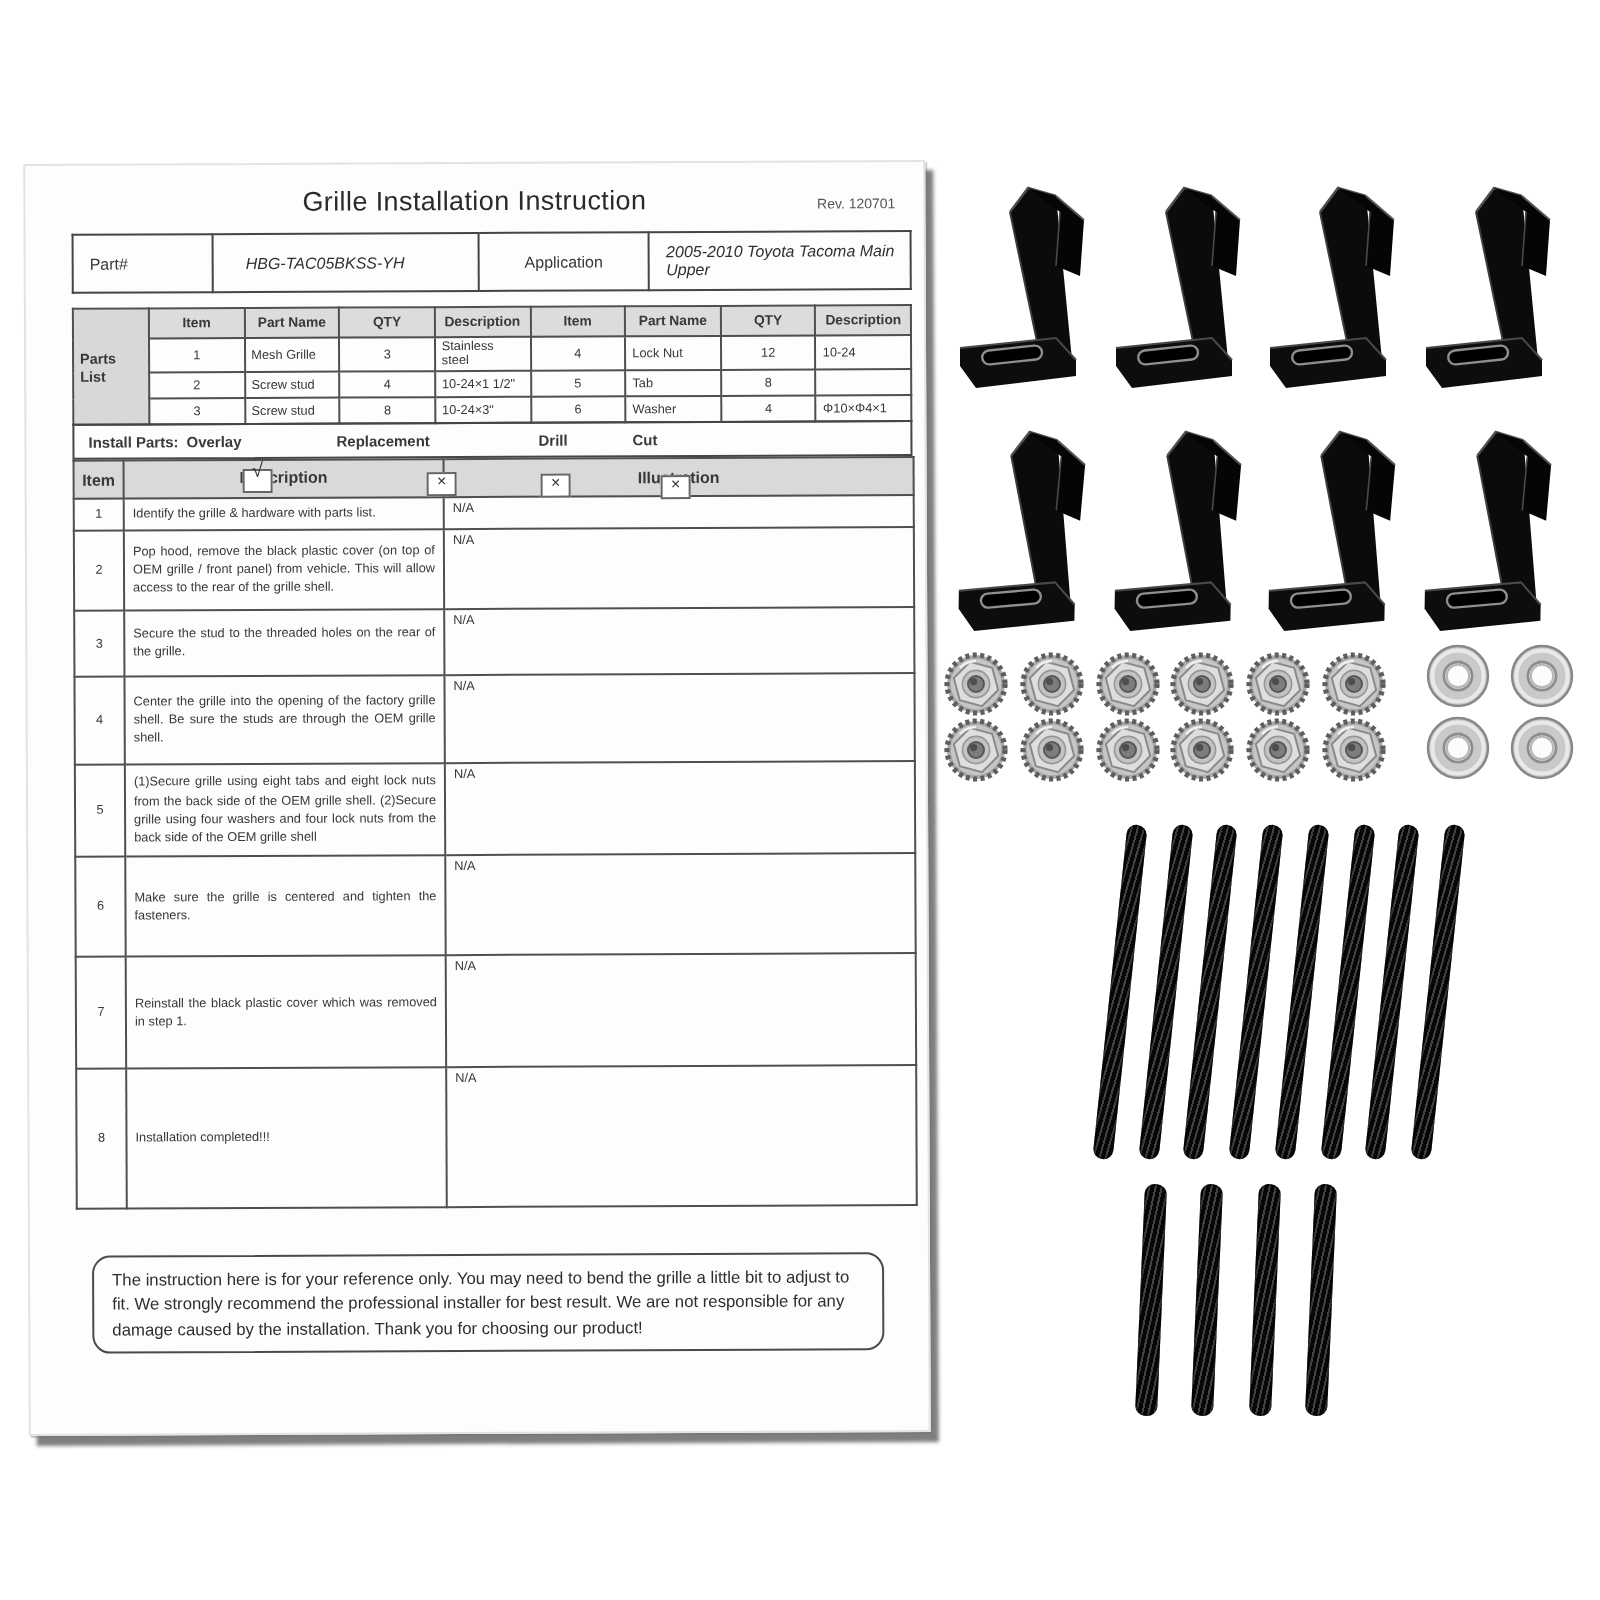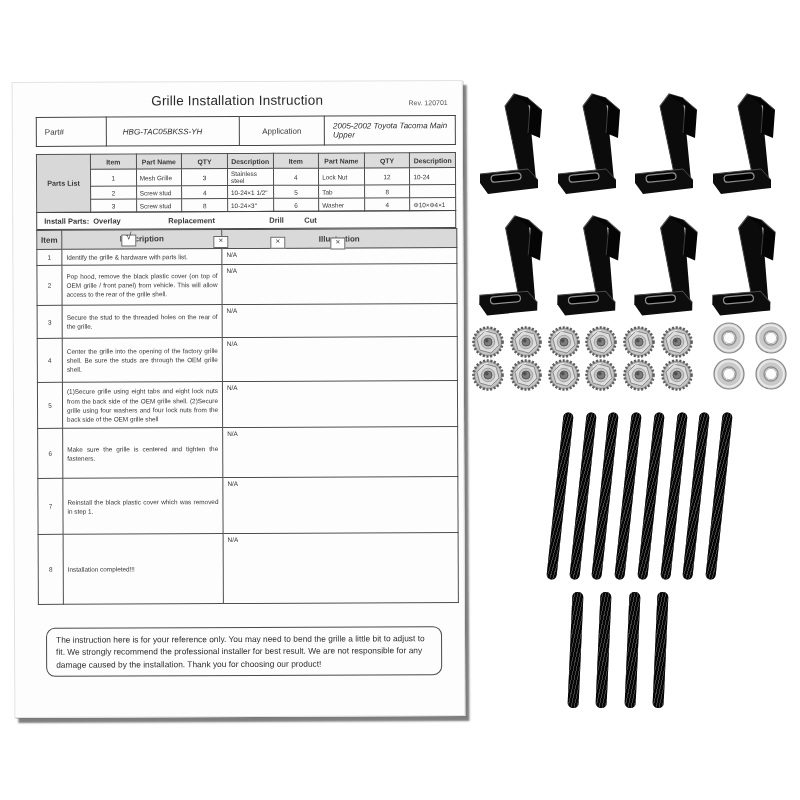--- a/index.html
+++ b/index.html
@@ -21,21 +21,21 @@
   .part-table td{height:29px;border-width:1.4px;border-color:#454545}
   .pt-c0{width:68px;padding-left:8px}
   .pt-c1{width:129px;padding-left:16px;font-style:italic;color:#2f2f2f}
   .pt-c2{width:83px;text-align:center}
   .pt-c3{width:127px;padding-left:8px;font-style:italic;color:#2f2f2f}
 
   .parts-list{position:absolute;left:23px;top:71px;width:420px;font-size:6.4px;table-layout:fixed;
               border:1.5px solid #3f3f3f}
   .parts-list th{background:#dcdcdc;font-size:6.9px;height:15px;text-align:center}
   .parts-list td{height:13px;padding:1px 3px}
-  .pl-label{background:#d8d8d8;font-weight:bold;font-size:7.2px;text-align:center;width:54px}
+  .pl-label{background:#d8d8d8;font-weight:bold;font-size:7.2px;text-align:left;width:38px}
   .plc0,.plc4{text-align:center;width:28px}
   .plc1{width:45px}.plc2{text-align:center;width:24px}.plc3{width:76px}
   .plc4{width:26px}.plc5{width:52px}.plc6{text-align:center;width:26px}.plc7{width:104px}
 
   .install-notes{position:absolute;left:23px;top:129px;width:420px;height:18px;
                  border:1.4px solid #454545;box-sizing:border-box;font-size:7.5px;font-weight:bold;z-index:3}
   .in-title{position:absolute;left:7px;top:4px}
   .in-opt{position:absolute;top:4px}
   .cb{position:absolute;width:13px;height:10px;border:1px solid #666;background:#fff;
       text-align:center;font-weight:normal;font-size:8px;line-height:9px;z-index:4}
@@ -106,21 +106,21 @@
 
   <div class="doc-title">Grille Installation Instruction</div>
   <div class="doc-rev">Rev. 120701</div>
 
   <table class="part-table">
     <tbody>
         <tr>
       <td class="pt-c0">Part#</td>
       <td class="pt-c1">HBG-TAC05BKSS-YH</td>
       <td class="pt-c2">Application</td>
-      <td class="pt-c3">2005-2002 Toyota Tacoma  Main Upper</td>
+      <td class="pt-c3">2005-2010 Toyota Tacoma  Main Upper</td>
     </tr>
   </tbody>
     </table>
 
   <table class="parts-list">
     <tbody id="pl-body">
       <tr>
         <td class="pl-label" rowspan="4">Parts List</td>
         <th>Item</th>
         <th>Part Name</th>
@@ -162,21 +162,21 @@
           <td class="plc7">Φ10×Φ4×1</td>
         </tr>
       </tbody>
   </table>
 
   <div class="install-notes">
     <span class="in-title">Install Parts:</span>
     <span class="in-opt" style="left:56px">Overlay</span>
     <span class="in-opt" style="left:131px">Replacement</span>
     <span class="in-opt" style="left:232px">Drill</span>
-    <span class="in-opt" style="left:267px">Cut</span>
+    <span class="in-opt" style="left:279px">Cut</span>
     <span class="cb check" style="left:84px;top:22px"><span class="mk">√</span></span>
     <span class="cb" style="left:176px;top:24px"><span class="mk">×</span></span>
     <span class="cb" style="left:233px;top:25px"><span class="mk">×</span></span>
     <span class="cb" style="left:293px;top:26px"><span class="mk">×</span></span>
   </div>
 
   <table class="steps">
     <thead>
       <tr>
         <th class="sn">Item</th>

